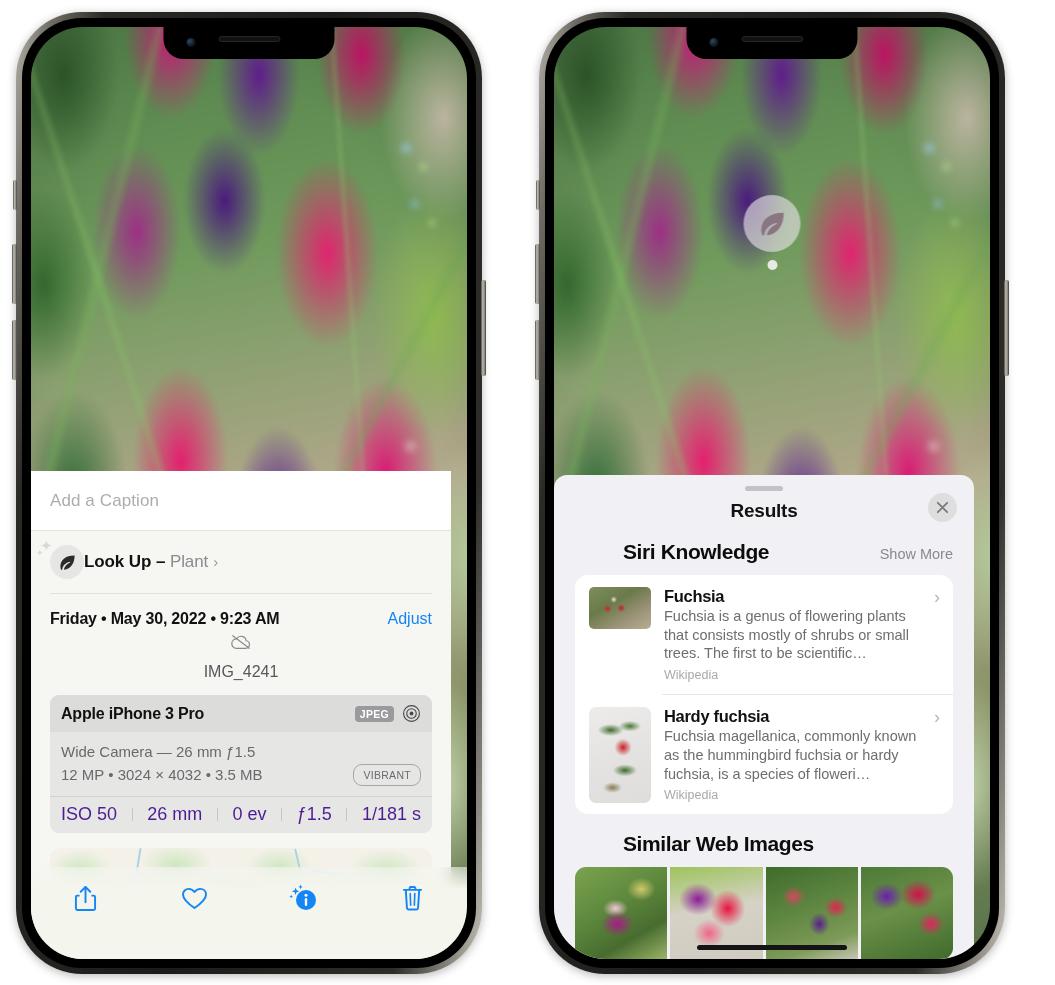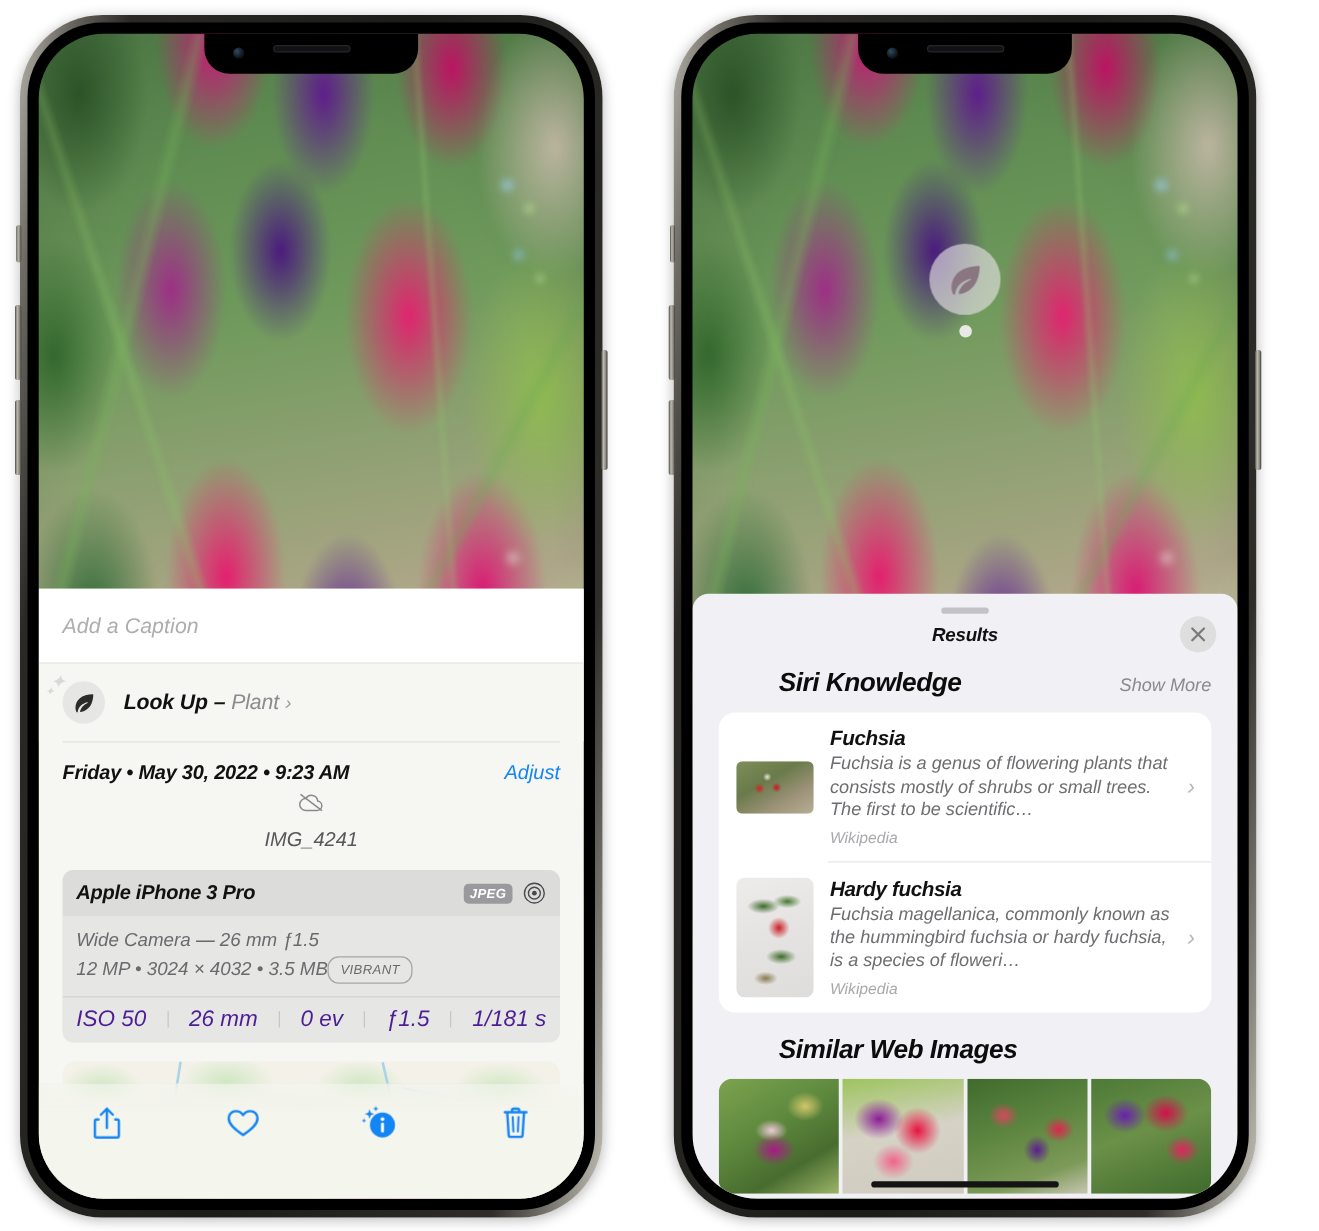--- a/index.html
+++ b/index.html
@@ -114,23 +114,23 @@
       linear-gradient(86deg,  transparent 72%, rgba(150,200,115,.25) 73%, transparent 74%);
     filter: blur(1px);
   }
   .photo .vig {
     position: absolute; inset: 0;
     background: radial-gradient(ellipse 80% 70% at 50% 45%, rgba(0,0,0,0) 55%, rgba(0,0,0,.16) 100%);
   }
 
   
   .sheet {
-    position: absolute; left: 0; right: 0; bottom: 0;
+    position: absolute; left: 0; right: 16px; bottom: 0;
     background: #f6f6f2;
-    display: flex; flex-direction: column; font-style: italic;
+    display: flex; flex-direction: column;
   }
   .sheet-left { top: 444px; }
 
   .caption-row {
     background: #ffffff;
     padding: 20px 19px 19px 19px;
     border-bottom: 1px solid #e2e2e0;
   }
   .caption-ph { font-size: 17px; color: #adadad; letter-spacing: .1px; }
 
@@ -147,21 +147,21 @@
     display: flex; align-items: center; justify-content: center;
     flex: 0 0 auto;
   }
   .sparkle {
     position: absolute;
     color: #d9d9d7;
     font-size: 15px; line-height: 1;
     top: -7px; left: -10px;
   }
   .sparkle.small { font-size: 9px; top: 4px; left: -14px; }
-  .lookup-text { margin-left: 15px; font-size: 17px; font-weight: 700; color: #111; letter-spacing: -.1px; }
+  .lookup-text { font-size: 17px; font-weight: 700; color: #111; letter-spacing: -.1px; }
   .lookup-text .sub { font-weight: 400; color: #8b8b8f; }
   .chev-small { color: #9a9a9e; font-size: 15px; margin-left: 5px; font-weight: 400; }
 
   .divider { height: 1px; background: #e0e0de; margin: 0 19px; }
 
   .date-row {
     display: flex; align-items: baseline; justify-content: space-between;
     padding: 16px 19px 0 19px;
   }
   .date-txt { font-size: 16px; font-weight: 700; color: #111; letter-spacing: -.2px; }
@@ -181,21 +181,21 @@
   }
   .exif-title { font-size: 16px; font-weight: 700; color: #111; letter-spacing: -.2px; }
   .exif-head-right { display: flex; align-items: center; gap: 8px; }
   .jpeg-tag {
     background: #9a9a9e; color: #fff; font-size: 10.5px; font-weight: 700;
     padding: 2px 5px; border-radius: 4px; letter-spacing: .3px;
   }
   .aperture-ico { width: 19px; height: 19px; }
   .exif-body { padding: 8px 11px 9px 11px; background: #e6e6e4; }
   .exif-line { font-size: 15px; color: #6a6a6e; line-height: 1.55; }
-  .exif-line2 { display: flex; align-items: center; }
+  .exif-line2 { display: flex; align-items: center; justify-content: space-between; }
   .vibrant {
     border: 1px solid #a6a6aa; color: #6a6a6e; font-size: 10.5px;
     padding: 2px 9px; border-radius: 9px; letter-spacing: .3px;
   }
   .exif-foot {
     display: flex; align-items: center; justify-content: space-between;
     padding: 7px 11px 8px 11px;
     border-top: 1px solid #d2d2d0;
     background: #e6e6e4;
   }
@@ -264,40 +264,40 @@
   }
   .vis-dot {
     width: 10px; height: 10px; border-radius: 50%;
     background: rgba(245,242,245,.9);
     margin: 8px auto 0 auto;
   }
 
   .sheet-right { top: 448px; background: #f1f0f4; border-top-left-radius: 13px; border-top-right-radius: 13px; }
   .grabber { width: 38px; height: 5px; border-radius: 3px; background: #c3c3c7; margin: 11px auto 0 auto; }
   .results-head { position: relative; padding: 9px 0 18px 0; }
-  .results-title { text-align: center; font-size: 15px; font-weight: 700; color: #111; letter-spacing: -.2px; }
+  .results-title { text-align: center; font-size: 19px; font-weight: 700; color: #111; letter-spacing: -.2px; }
   .close-btn {
     position: absolute; right: 17px; top: 2px;
     width: 29px; height: 29px; border-radius: 50%;
     background: #dededf;
     display: flex; align-items: center; justify-content: center;
   }
 
   .sec-head {
     display: flex; align-items: baseline; justify-content: space-between;
     padding: 0 21px 11px 21px;
     margin-left: 48px;
   }
   .sec-title { font-size: 21px; font-weight: 700; color: #0c0c0c; letter-spacing: -.4px; }
   .sec-action { font-size: 14.5px; color: #8a8a8e; }
 
   .kn-card {
     margin: 0 21px; background: #fff; border-radius: 13px; overflow: hidden;
   }
-  .kn-item { display: flex; align-items: center; padding: 12px 13px 12px 14px; gap: 13px; }
+  .kn-item { display: flex; padding: 12px 13px 12px 14px; gap: 13px; }
   .kn-sep { height: 1px; background: #e8e8ea; margin-left: 87px; }
   .kn-thumb1 {
     width: 62px; height: 42px; border-radius: 5px; flex: 0 0 auto; overflow: hidden;
     background:
       radial-gradient(circle 6px at 30% 52%, #d8202c 0%, rgba(216,32,44,0) 68%),
       radial-gradient(circle 6px at 52% 50%, #c81a26 0%, rgba(200,26,38,0) 68%),
       radial-gradient(circle 5px at 40% 30%, #e8e4d2 0%, rgba(232,228,210,0) 68%),
       linear-gradient(150deg,#7d8f5a 0%, #6a7a4a 38%, #9c9278 70%, #b8ae94 100%);
   }
   .kn-thumb2 {

